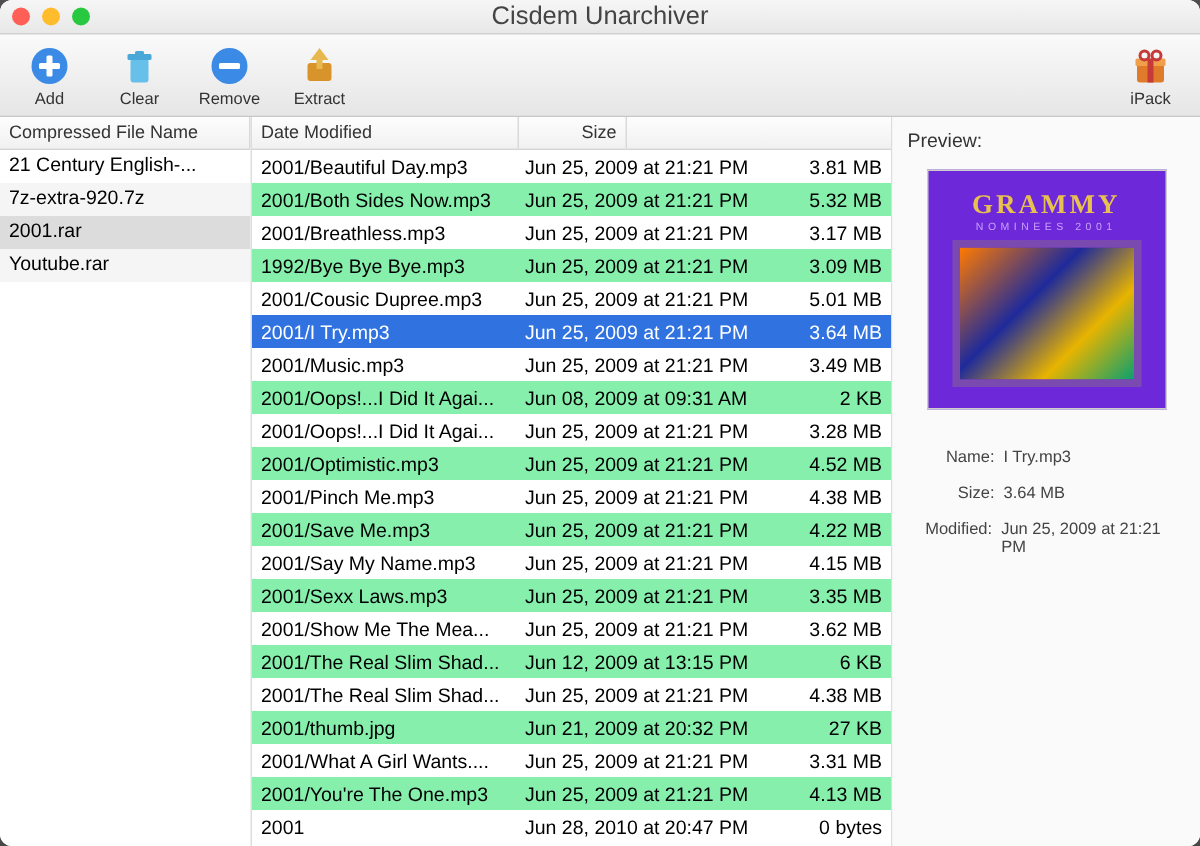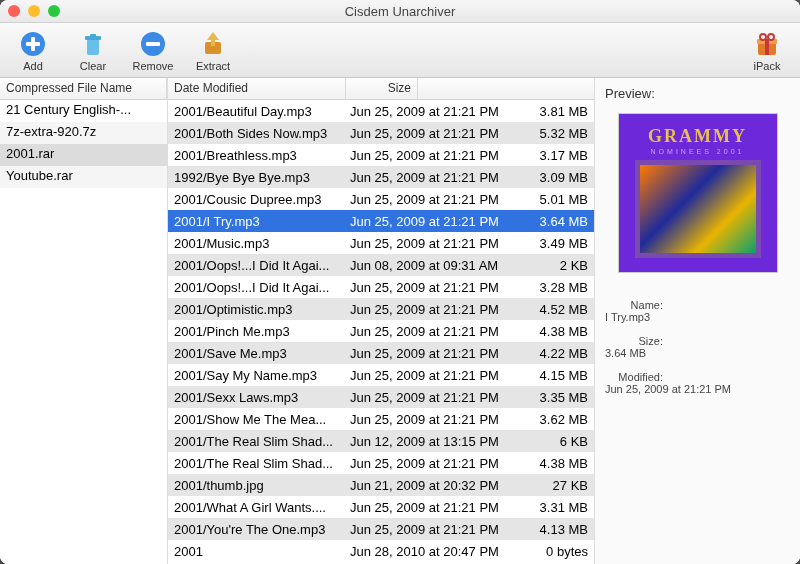--- a/index.html
+++ b/index.html
@@ -2,48 +2,48 @@
 <html><head>
 <meta charset="utf-8">
 <style>
 * { margin:0; padding:0; box-sizing:border-box; font-family: -apple-system, "Helvetica Neue", Arial, sans-serif; }
 body { background:#555; display:flex; justify-content:center; align-items:flex-start; }
 .window { width:800px; height:564px; background:#fff; border-radius:8px; overflow:hidden; box-shadow:0 10px 40px rgba(0,0,0,.4); display:flex; flex-direction:column; }
 .titlebar { height:23px; background:linear-gradient(#f6f6f6,#e8e8e8); display:flex; align-items:center; padding:0 8px; border-bottom:1px solid #d0d0d0; position:relative; }
 .traffic { display:flex; gap:8px; }
 .dot { width:12px; height:12px; border-radius:50%; }
 .red{background:#ff5f57;} .yellow{background:#ffbd2e;} .green{background:#28c940;}
-.title { position:absolute; left:0; right:0; text-align:center; font-size:13px; color:#444; }
+.title { position:absolute; left:0; right:0; text-align:center; font-size:17px; color:#444; }
 .toolbar { height:55px; background:linear-gradient(#fafafa,#e6e6e6); border-bottom:1px solid #c8c8c8; display:flex; align-items:center; padding:2px 10px 0 10px; gap:14px; }
 .tbtn { display:flex; flex-direction:column; align-items:center; width:46px; cursor:pointer; }
 .tbtn .ic { width:28px; height:28px; display:flex; align-items:center; justify-content:center; }
 .tbtn span.lbl { font-size:11px; color:#333; margin-top:2px; }
 .spacer { flex:1; }
 .content { flex:1; display:flex; overflow:hidden; background:#fff; }
 .col { border-right:1px solid #ddd; display:flex; flex-direction:column; }
 .archlist { width:168px; }
 .filelist { flex:1; min-width:0; }
 .preview { width:205px; border-right:none; padding:8px 10px; font-size:12px; color:#333; background:#fafafa; }
 .header-row { display:flex; height:22px; background:linear-gradient(#fdfdfd,#f1f1f1); border-bottom:1px solid #d4d4d4; font-size:12px; color:#333; }
 .header-row > div { padding:3px 6px; border-right:1px solid #d9d9d9; white-space:nowrap; overflow:hidden; text-overflow:ellipsis; }
 .archlist .header-row > div { width:100%; }
 .c-name{flex:1;min-width:0;} .c-date{width:178px;} .c-size{width:72px; text-align:right;}
 .rows { flex:1; overflow:hidden; }
 .row { display:flex; height:22px; font-size:13px; color:#000; align-items:center; }
 .row > div { padding:2px 6px; white-space:nowrap; overflow:hidden; text-overflow:ellipsis; }
-.row.alt { background:#e5e5e5; }
+.row.alt { background:#86efac; }
 .row.sel { background:#2f72e0; color:#fff; }
 .arch-row { height:22px; padding:2px 6px; font-size:13px; color:#000; white-space:nowrap; overflow:hidden; text-overflow:ellipsis; cursor:default; }
 .arch-row.alt{background:#f5f5f6;} .arch-row.sel{background:#dcdcdc;}
 .preview h4{font-weight:400; font-size:13px; margin-bottom:6px;}
 .thumb { width:160px; height:160px; margin:6px auto 20px auto; background:#6d28d9; display:flex; align-items:center; justify-content:center; position:relative; overflow:hidden; border:1px solid #ccc;}
 .thumb .gtxt{position:absolute;top:12px;left:0;right:0;text-align:center;color:#e8c050;font-weight:bold;font-size:18px;letter-spacing:2px;font-family:Georgia,serif;}
 .thumb .gsub{position:absolute;top:34px;left:0;right:0;text-align:center;color:#c9a0ff;font-size:7px;letter-spacing:3px;}
 .thumb .art{position:absolute;top:46px;left:16px;right:16px;bottom:14px;background:linear-gradient(135deg,#ff7a00,#1e2a9b 40%,#e8b400 70%,#0aa06f);border:5px solid #7a4ab0;}
-.pv-row{display:flex;font-size:11px;margin:6px 0;color:#444;flex-direction:column;}
+.pv-row{display:flex;font-size:11px;margin:6px 0;color:#444;}
 .pv-row .k{width:58px;text-align:right;margin-right:6px;}
 svg{display:block;}
 </style>
 </head>
 <body>
 
 <div class="window">
 
   <div class="titlebar">
     <div class="traffic">

